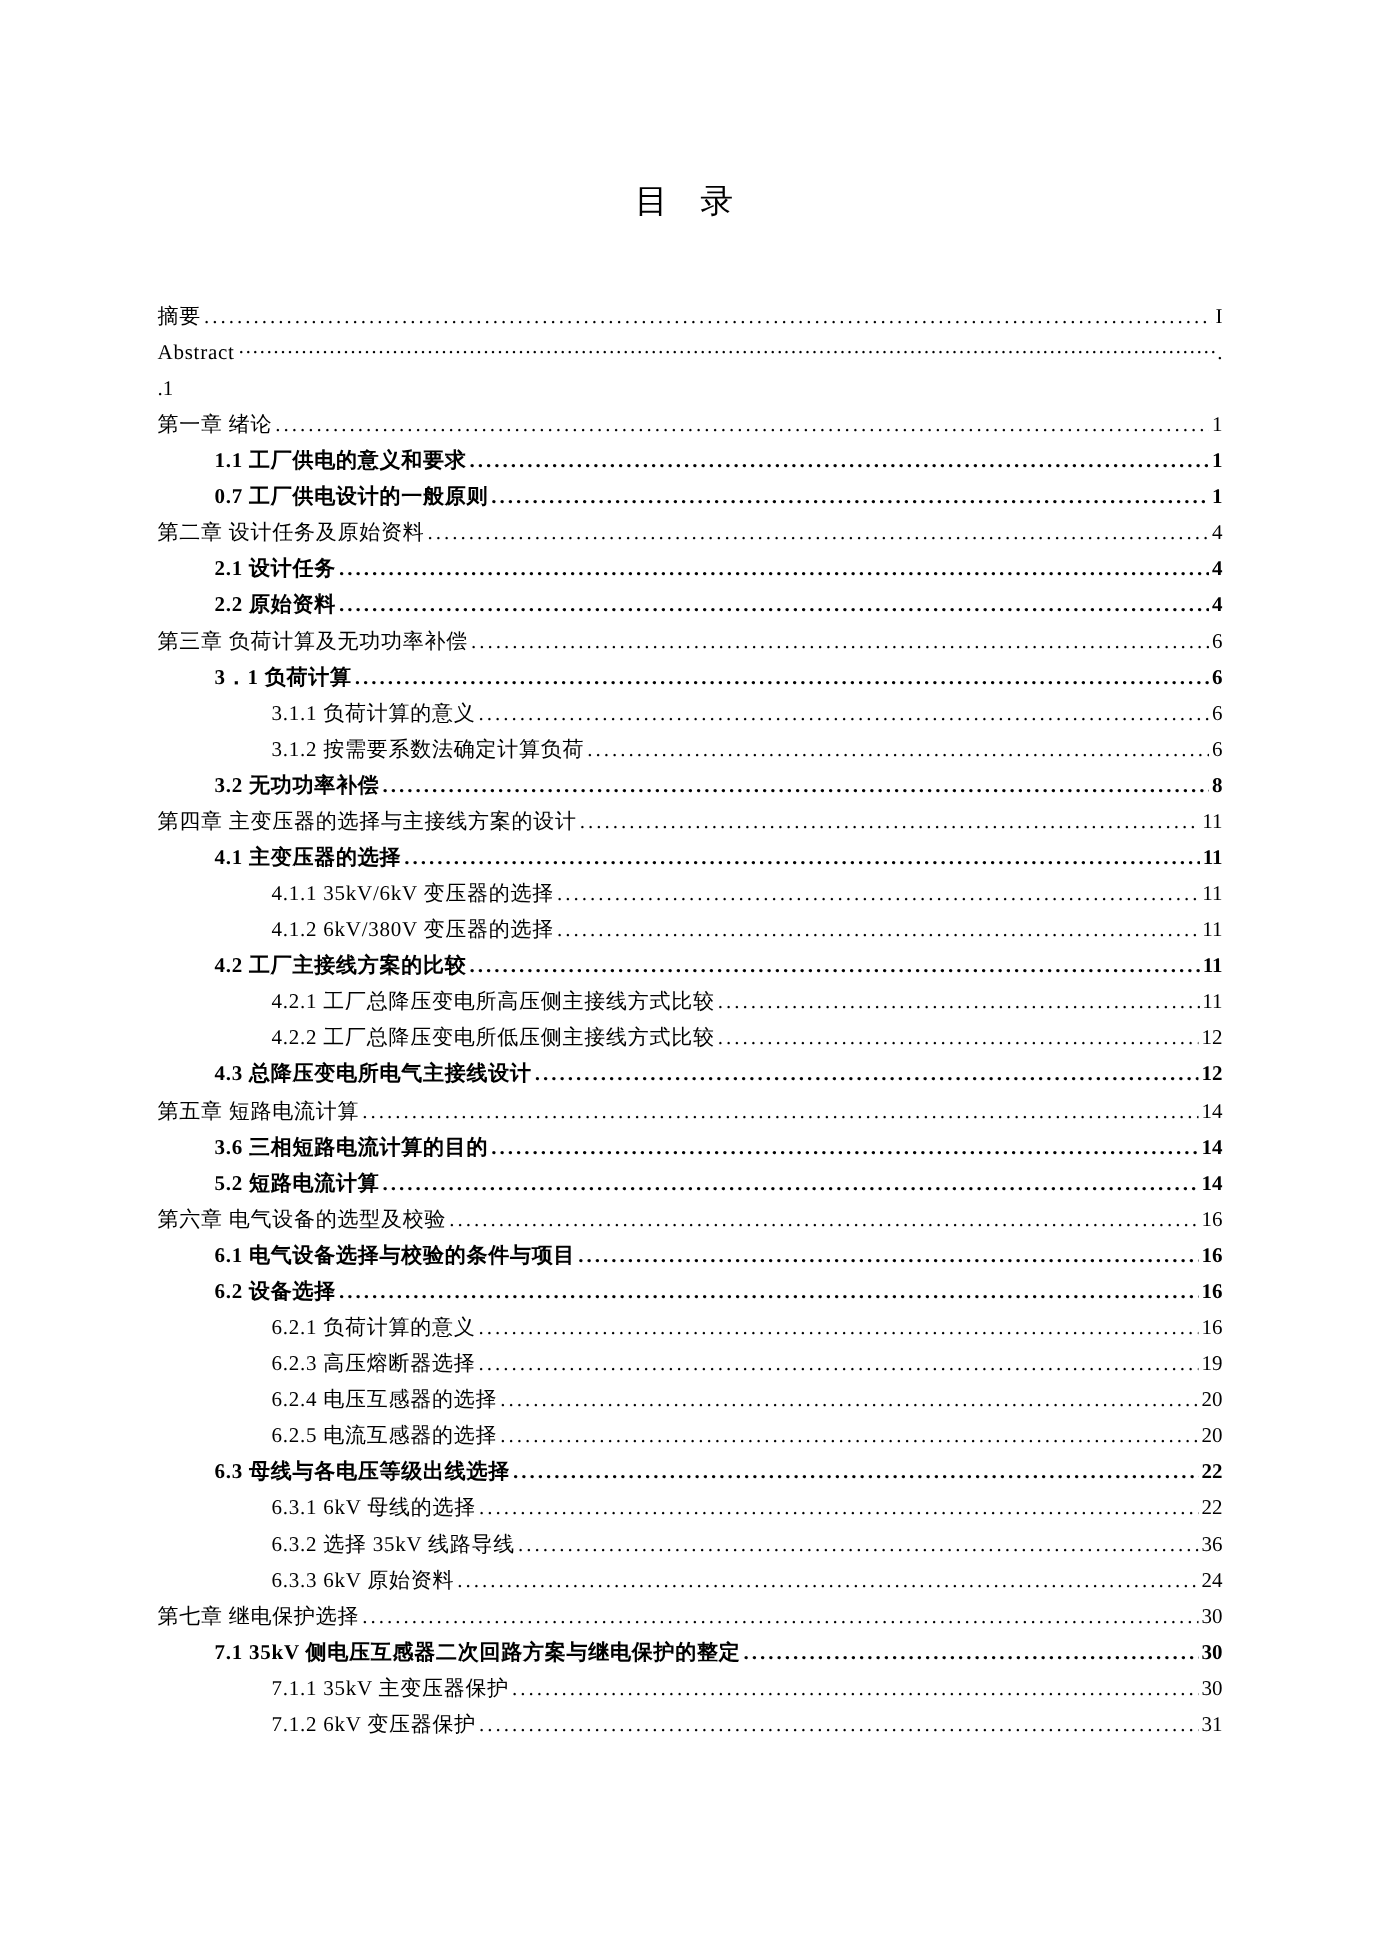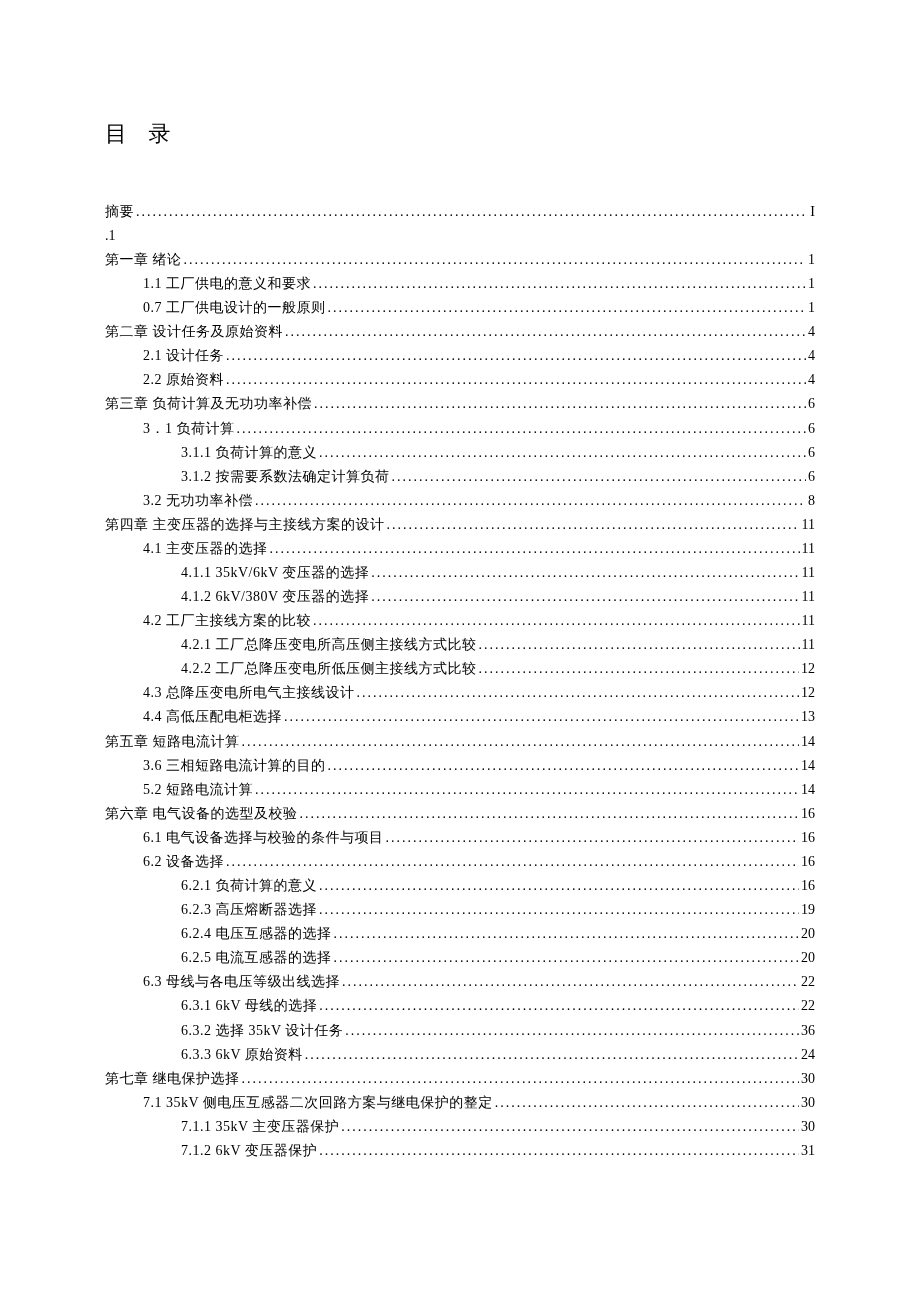--- a/index.html
+++ b/index.html
@@ -7,20 +7,21 @@
       font-size: 14px;
       line-height: 1.7;
       color: #000;
       background: #fff;
       margin: 0;
       padding: 100px 105px 60px 105px;
       width: 920px;
       box-sizing: border-box;
     }
     .title {
+      text-align: center;
       font-size: 22px;
       font-weight: normal;
       letter-spacing: 8px;
       margin-bottom: 48px;
     }
     .toc-entry {
       display: flex;
       align-items: center;
       white-space: nowrap;
       margin: 0;
@@ -42,38 +43,43 @@
       content: ".................................................................................................................................................................";
     }
     .toc-dots-mid::before {
       content: "·····························································································································································································";
       letter-spacing: 0;
     }
     .toc-page {
       flex: 0 0 auto;
     }
     .lvl0 { padding-left: 0; }
-    .lvl1 { padding-left: 38px; }
+    .lvl1 { padding-left: 38px; font-weight: bold; }
     .lvl2 { padding-left: 76px; }
     .orphan {
       padding-left: 0;
       line-height: 1.7;
     }
   </style>
 </head>
 <body>
 
 <h1 class="title">目 录</h1>
 
 <div id="toc-container">
     <div class="toc-entry lvl0">
       <span class="toc-label">摘要</span>
       <span class="toc-dots"></span>
       <span class="toc-page">I</span>
     </div>
+    <div class="toc-entry lvl0">
+      <span class="toc-label">Abstract</span>
+      <span class="toc-dots toc-dots-mid"></span>
+      <span class="toc-page">.</span>
+    </div>
     <div class="orphan"><span>.1</span></div>
     <div class="toc-entry lvl0">
       <span class="toc-label">第一章 绪论</span>
       <span class="toc-dots"></span>
       <span class="toc-page">1</span>
     </div>
     <div class="toc-entry lvl1">
       <span class="toc-label">1.1 工厂供电的意义和要求 </span>
       <span class="toc-dots"></span>
       <span class="toc-page">1</span>
@@ -156,25 +162,20 @@
     <div class="toc-entry lvl2">
       <span class="toc-label">4.2.2  工厂总降压变电所低压侧主接线方式比较</span>
       <span class="toc-dots"></span>
       <span class="toc-page">12</span>
     </div>
     <div class="toc-entry lvl1">
       <span class="toc-label">4.3 总降压变电所电气主接线设计</span>
       <span class="toc-dots"></span>
       <span class="toc-page">12</span>
     </div>
-    <div class="toc-entry lvl1">
-      <span class="toc-label">4.4  高低压配电柜选择</span>
-      <span class="toc-dots"></span>
-      <span class="toc-page">13</span>
-    </div>
     <div class="toc-entry lvl0">
       <span class="toc-label">第五章 短路电流计算</span>
       <span class="toc-dots"></span>
       <span class="toc-page">14</span>
     </div>
     <div class="toc-entry lvl1">
       <span class="toc-label">3.6 三相短路电流计算的目的</span>
       <span class="toc-dots"></span>
       <span class="toc-page">14</span>
     </div>
@@ -222,21 +223,21 @@
       <span class="toc-label">6.3  母线与各电压等级出线选择</span>
       <span class="toc-dots"></span>
       <span class="toc-page">22</span>
     </div>
     <div class="toc-entry lvl2">
       <span class="toc-label">6.3.1  6kV 母线的选择 </span>
       <span class="toc-dots"></span>
       <span class="toc-page">22</span>
     </div>
     <div class="toc-entry lvl2">
-      <span class="toc-label">6.3.2  选择 35kV 设计任务</span>
+      <span class="toc-label">6.3.2  选择 35kV 线路导线</span>
       <span class="toc-dots"></span>
       <span class="toc-page">36</span>
     </div>
     <div class="toc-entry lvl2">
       <span class="toc-label">6.3.3  6kV 原始资料 </span>
       <span class="toc-dots"></span>
       <span class="toc-page">24</span>
     </div>
     <div class="toc-entry lvl0">
       <span class="toc-label">第七章  继电保护选择</span>

